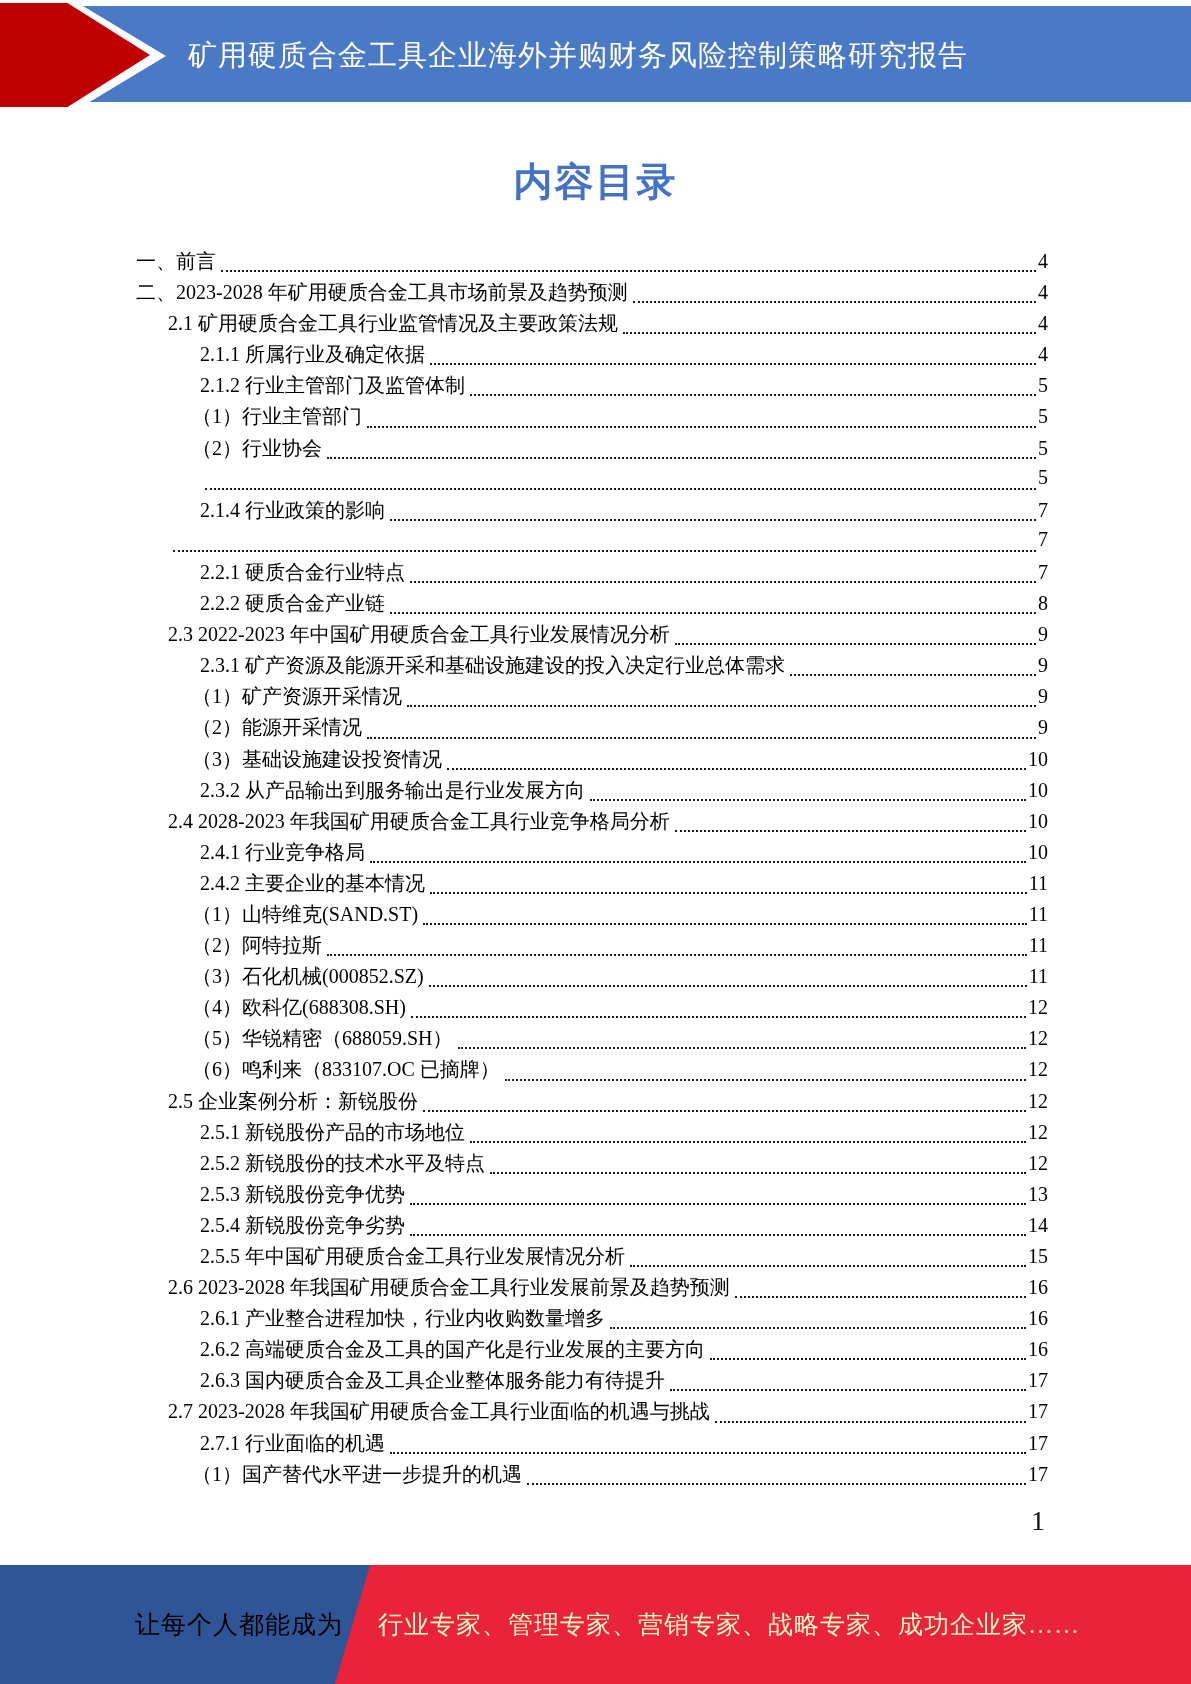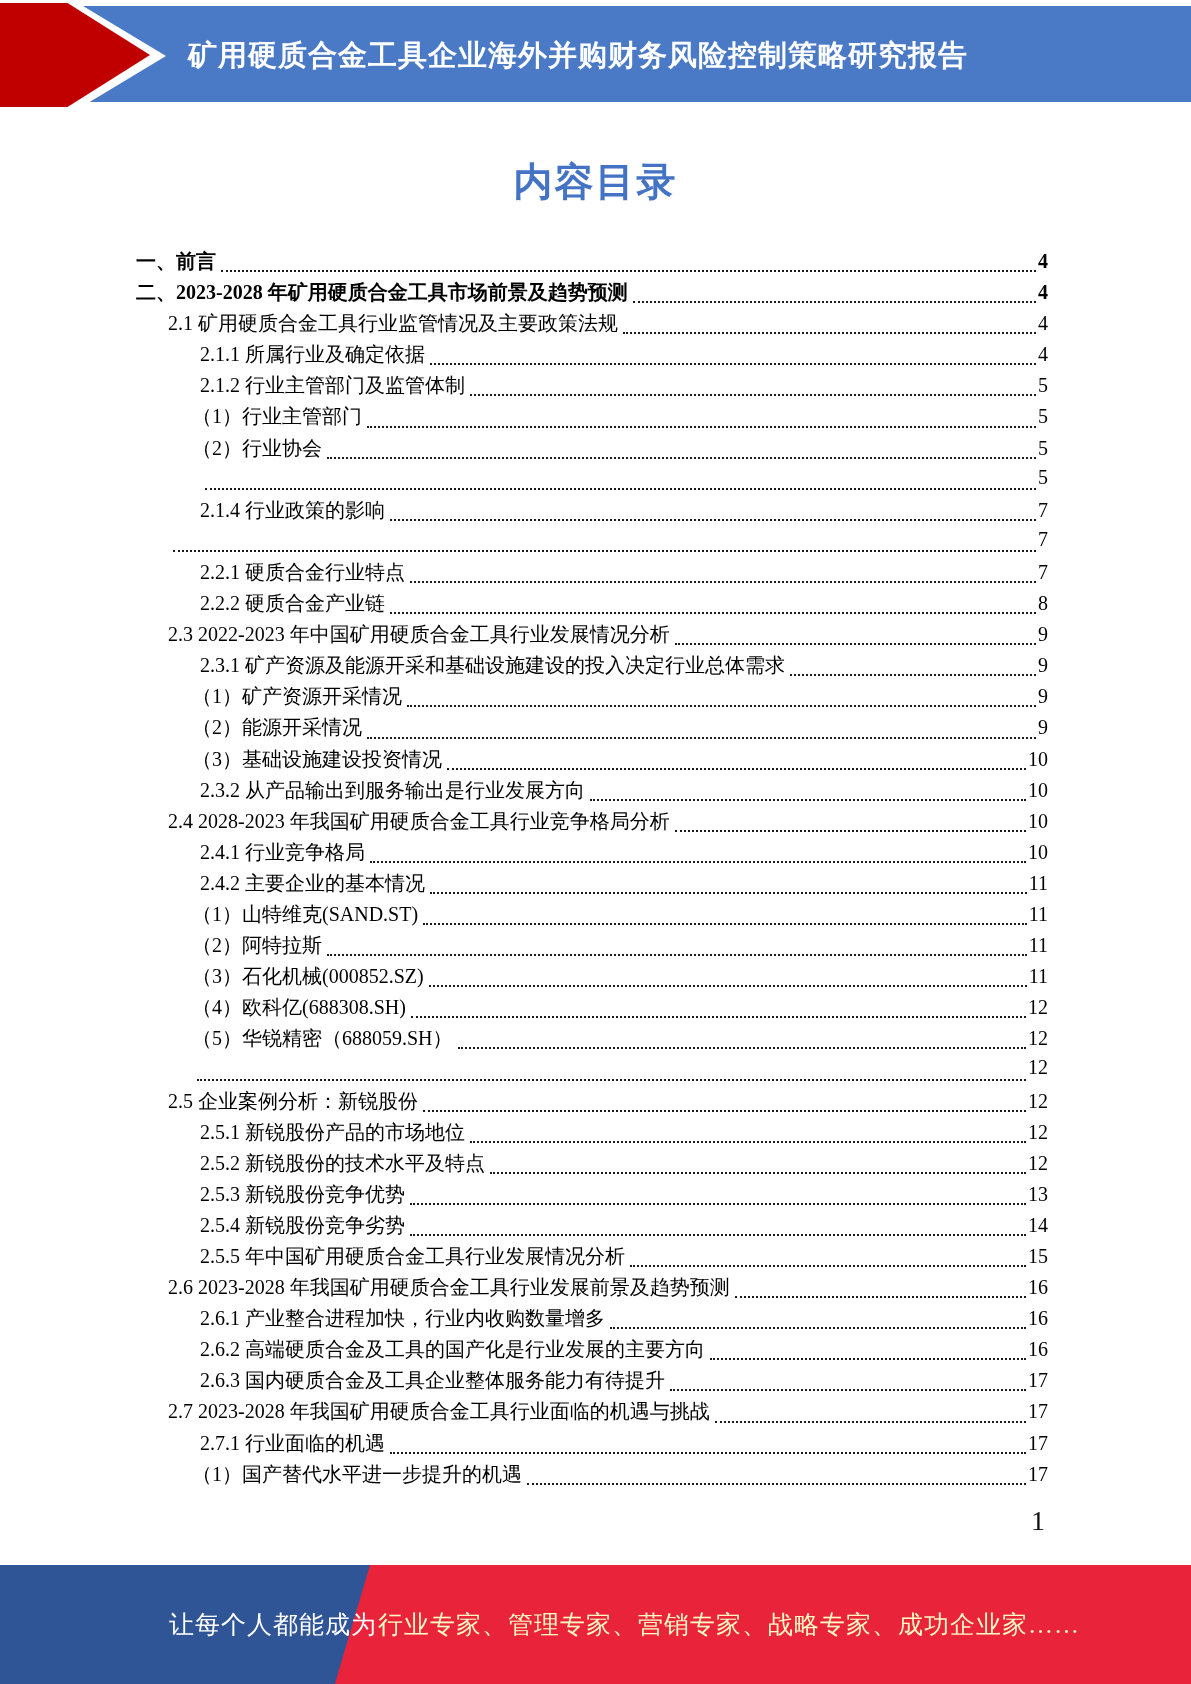--- a/index.html
+++ b/index.html
@@ -25,21 +25,21 @@
   }
   .arrow-red {
     position:absolute; top:3px; left:0; width:150px; height:104px;
     background:var(--header-red);
     clip-path:polygon(0 0, 45% 0, 100% 50%, 45% 100%, 0 100%);
   }
   .header-title {
     position:absolute; left:188px; top:0; height:112px; right:20px;
     display:flex; align-items:center;
     color:#ffffff; font-family:"Liberation Sans", sans-serif;
-    font-weight:bold; font-size:29px; letter-spacing:1px;
+    font-weight:normal; font-size:29px; letter-spacing:1px;
     white-space:nowrap;
   }
 
   
   .toc-heading {
     position:absolute; top:155px; left:0; width:1191px;
     text-align:center;
     color:var(--heading-blue);
     font-size:39px; font-weight:bold; letter-spacing:2px;
     font-family:"Liberation Serif", serif;
@@ -54,21 +54,21 @@
     display:flex; align-items:baseline;
     height:31.1px; white-space:nowrap;
   }
   .toc-row .toc-label { flex:0 0 auto; }
   .toc-row .dots {
     flex:1 1 auto; min-width:10px;
     border-bottom:2.2px dotted #1a1a1a;
     align-self:flex-end; margin:0 2px 7px 5px;
   }
   .toc-row .toc-page { flex:0 0 auto; }
-  .toc-row.bold { font-weight:bold; }
+  .toc-row.bold { font-weight:normal; }
   .toc-row.bold .dots { border-bottom-width:2.6px; }
   .toc-row.lvl1 { padding-left:32px; }
   .toc-row.lvl2 { padding-left:64px; }
   .toc-row.lvl3 { padding-left:56px; }
 
   
   .page-num {
     position:absolute; top:1505px; right:146px;
     font-size:28px; color:#111;
   }
@@ -79,23 +79,22 @@
     background:var(--footer-red);
   }
   .footer-blue {
     position:absolute; left:0; top:0; width:370px; height:119px;
     background:var(--footer-blue);
     clip-path:polygon(0 0, 100% 0, 90.5% 100%, 0 100%);
   }
   .footer-left-text {
     position:absolute; left:135px; top:0; height:119px;
     display:flex; align-items:center;
-    color:#ffffff; font-size:25px; letter-spacing:1px;
+    color:#000000; font-size:25px; letter-spacing:1px;
     z-index:2;
-    margin-left:34px;
   }
   .footer-right-text {
     position:absolute; left:378px; top:0; height:119px; right:10px;
     display:flex; align-items:center;
     color:#fef9c3; font-size:25px; letter-spacing:1px;
     white-space:nowrap;
   }
 </style>
 </head>
 <body>
@@ -232,20 +231,21 @@
       <span class="toc-label">（4）欧科亿(688308.SH)</span>
       <span class="dots"></span>
       <span class="toc-page">12</span>
     </div>
     <div class="toc-row lvl3">
       <span class="toc-label">（5）华锐精密（688059.SH）</span>
       <span class="dots"></span>
       <span class="toc-page">12</span>
     </div>
     <div class="toc-row lvl3">
+      <span class="toc-label">（6）鸣利来（833107.OC 已摘牌）</span>
       <span class="dots"></span>
       <span class="toc-page">12</span>
     </div>
     <div class="toc-row lvl1">
       <span class="toc-label">2.5 企业案例分析：新锐股份</span>
       <span class="dots"></span>
       <span class="toc-page">12</span>
     </div>
     <div class="toc-row lvl2">
       <span class="toc-label">2.5.1 新锐股份产品的市场地位</span>

